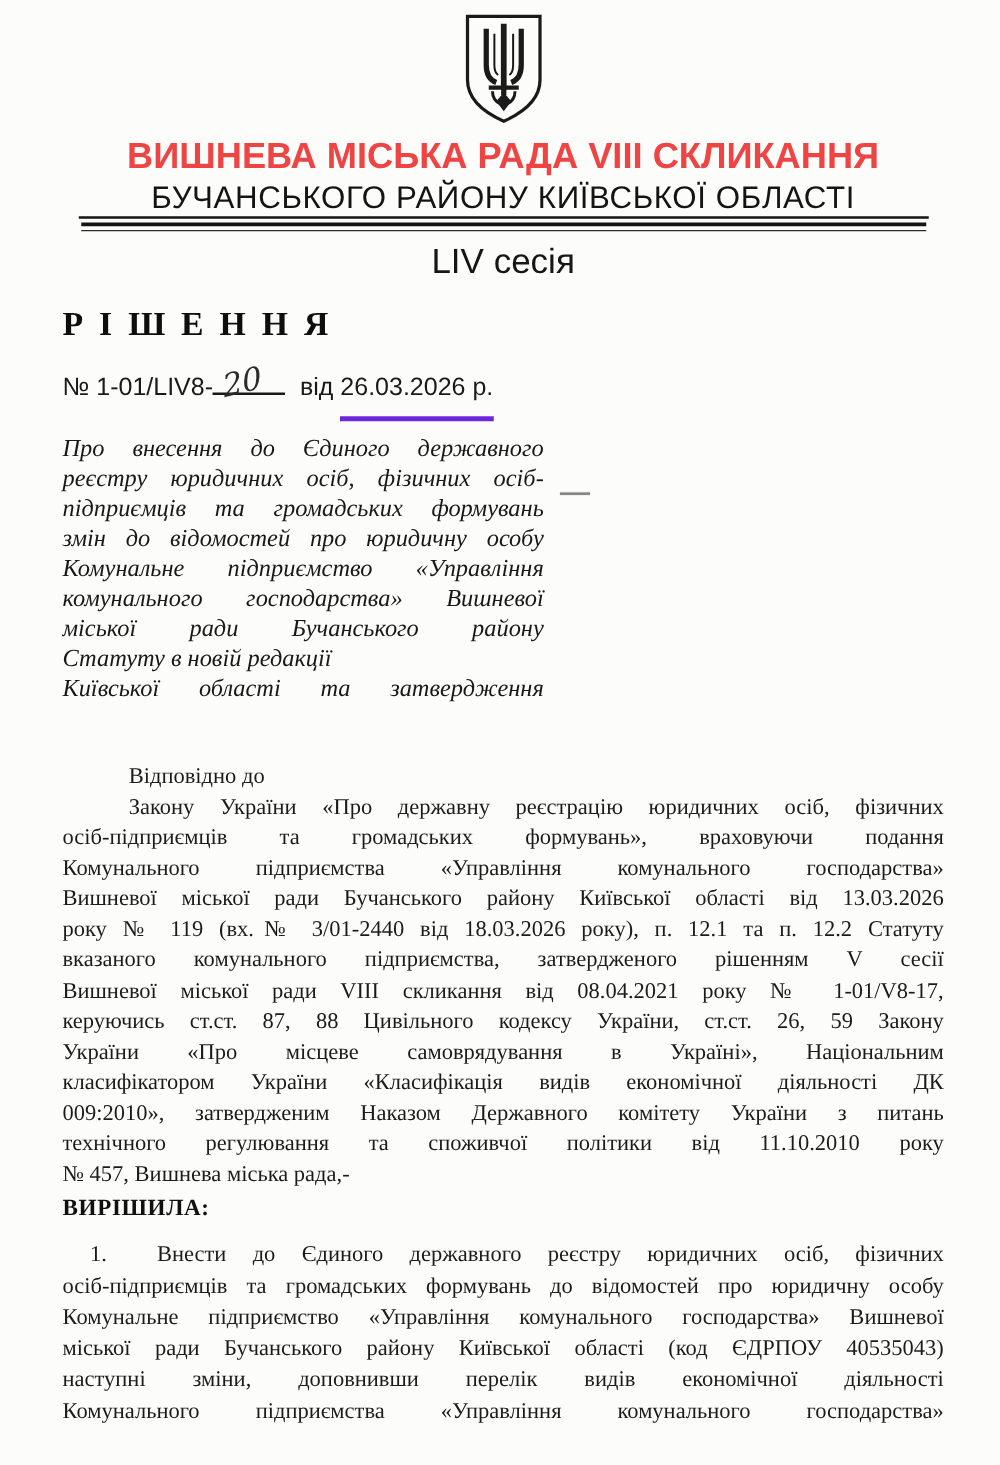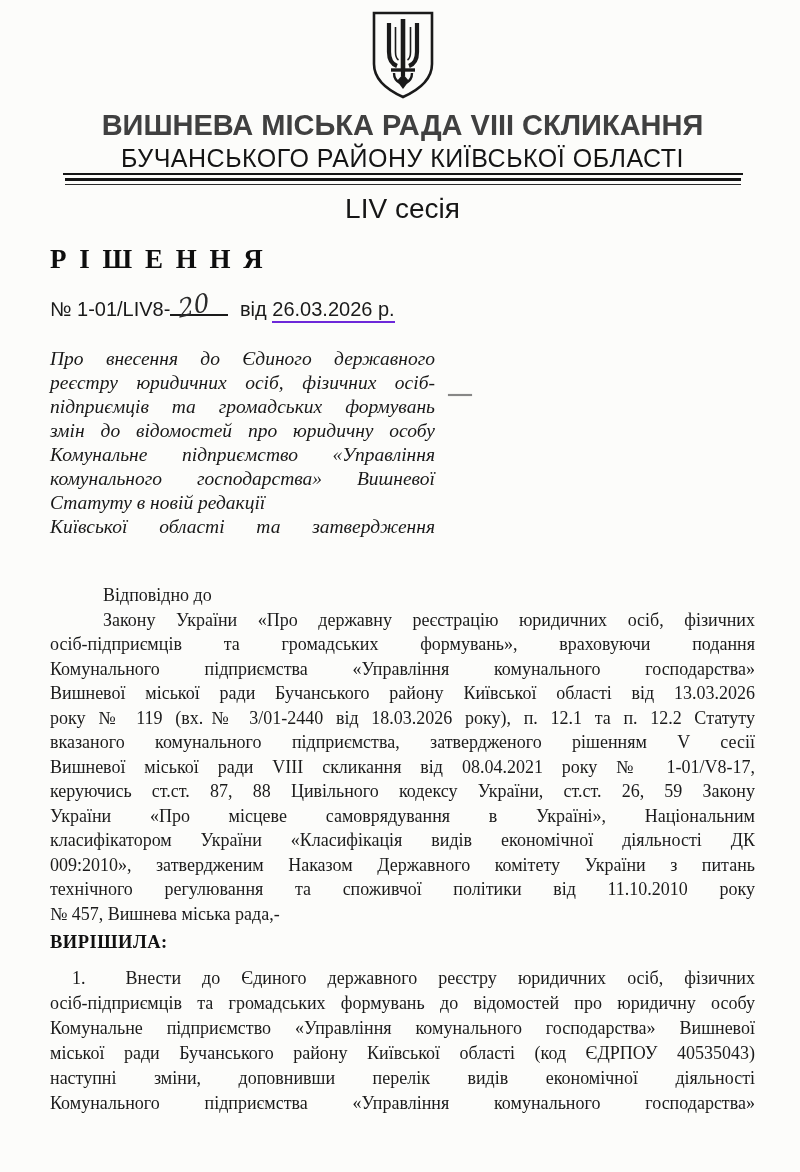--- a/index.html
+++ b/index.html
@@ -15,21 +15,21 @@
     font-family:"Liberation Serif", serif;
   }
   
   .emblem{display:block;margin:10px auto 6px auto;}
   .h1{
     margin-top:8px;
     text-align:center;
     font-family:"Liberation Sans", sans-serif;
     font-weight:700;
     font-size:29px;line-height:34px;
-    color:#404040;
+    color:#ef4444;
     white-space:nowrap;
   }
   .h2wrap{
     width:680px;margin:2px auto 0 auto;
     border-bottom:2px solid #151515;
     padding-bottom:1px;
     text-align:center;
   }
   .h2{
     font-family:"Liberation Sans", sans-serif;
@@ -70,21 +70,21 @@
     border-bottom:2px solid #1a1a1a;
     margin:0 6px 0 0;vertical-align:baseline;
   }
   .hand{
     position:absolute;left:8px;bottom:-4px;
     font-family:"DejaVu Serif", serif;
     font-style:italic;font-size:25px;
     transform:rotate(-14deg) skewX(-6deg);
     color:#2b2b2b;
   }
-  .dateu{border-bottom:2px solid #6d28d9;padding-bottom:1px;}
+  .dateu{border-bottom:4px solid #6d28d9;padding-bottom:12px;}
   
   .subject{
     margin-top:26px;width:385px;
     font-style:italic;
     font-size:19.5px;line-height:24px;
     color:#181818;
   }
   
   .bodytext{margin-top:44px;font-size:18px;line-height:24.5px;width:705px;}
   .item{margin-top:13px;font-size:18px;line-height:25px;width:705px;}
@@ -142,20 +142,21 @@
     <span class="dateu">26.03.2026 р.</span>
   </div>
 
   <div class="subject">
     <div class="line j">Про внесення до Єдиного державного</div>
     <div class="line j">реєстру юридичних осіб, фізичних осіб-</div>
     <div class="line j">підприємців та громадських формувань</div>
     <div class="line j">змін до відомостей про юридичну особу</div>
     <div class="line j">Комунальне підприємство «Управління</div>
     <div class="line j">комунального господарства» Вишневої</div>
+    <div class="line j">міської ради Бучанського району</div>
     <div class="line lastl">Статуту в новій редакції</div>
     <div class="line j">Київської області та затвердження</div>
   </div>
 
   <div class="bodytext">
     <div class="line ind lastl">Відповідно до</div>
     <div class="line ind j">Закону України «Про державну реєстрацію юридичних осіб, фізичних</div>
     <div class="line j">осіб-підприємців та громадських формувань», враховуючи подання</div>
     <div class="line j">Комунального підприємства «Управління комунального господарства»</div>
     <div class="line j">Вишневої міської ради Бучанського району Київської області від 13.03.2026</div>

